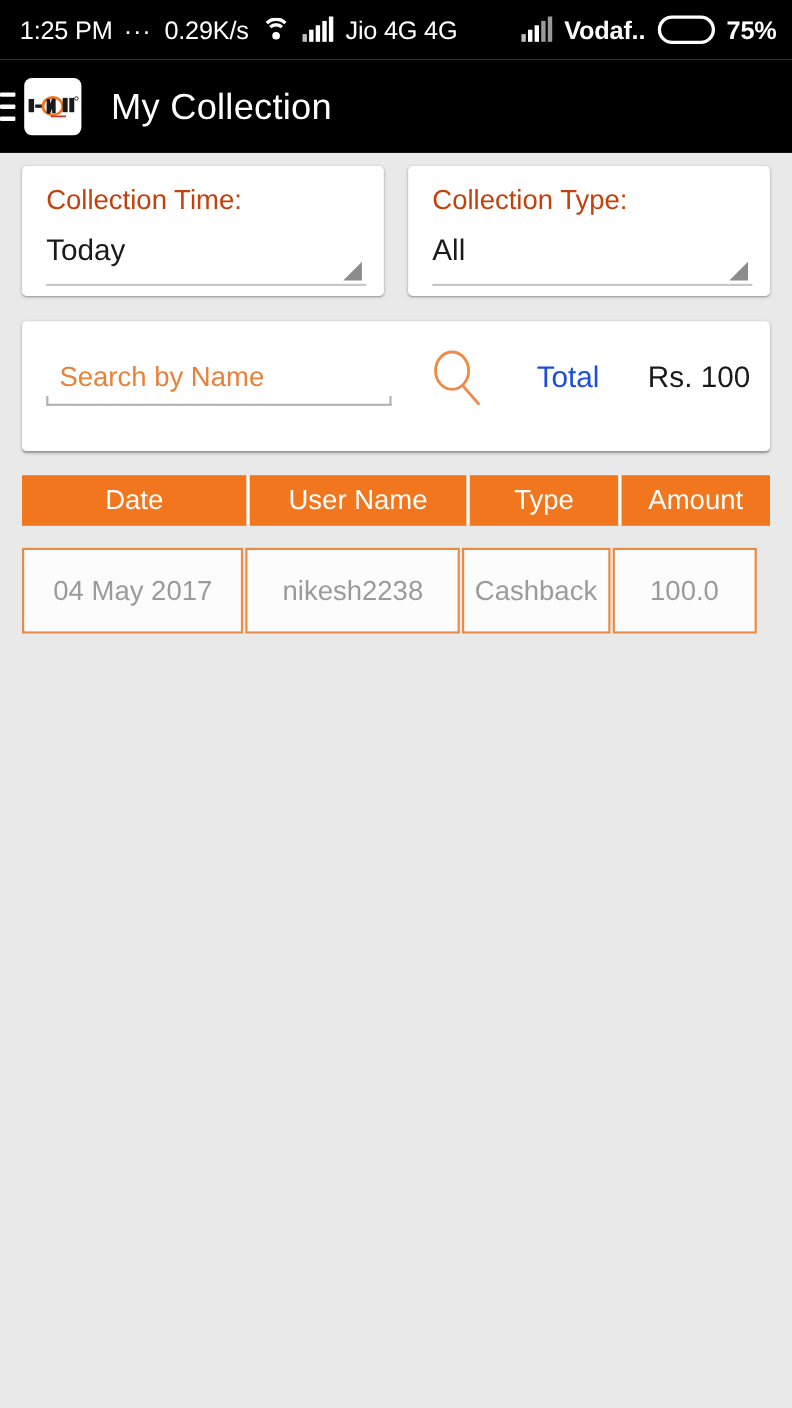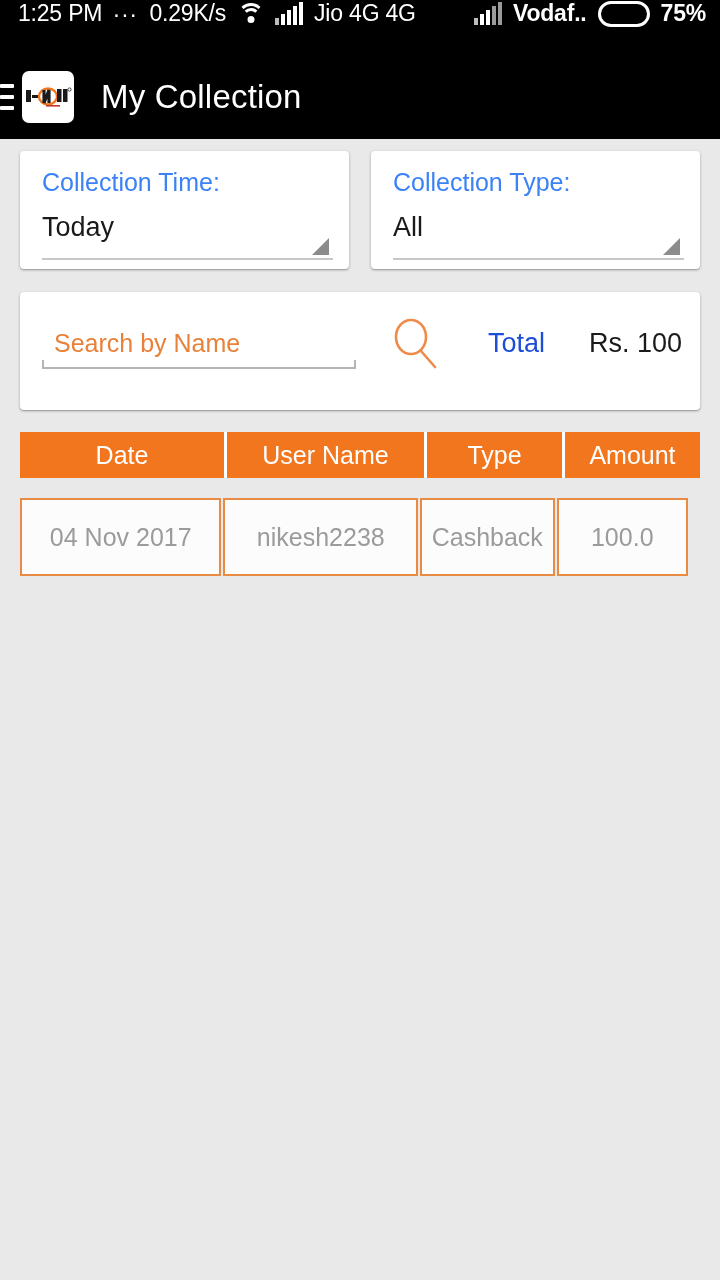--- a/index.html
+++ b/index.html
@@ -14,21 +14,21 @@
     overflow: hidden;
     position: relative;
   }
 
   
   .status-bar {
     height: 54px;
     background: #000000;
     color: #ffffff;
     display: flex;
-    align-items: flex-start;
+    align-items: center;
     padding: 0 14px 0 18px;
     box-sizing: border-box;
     font-size: 23px;
     letter-spacing: -0.2px;
   }
   .status-left {
     display: flex;
     align-items: center;
     gap: 11px;
     flex: 1;
@@ -176,21 +176,21 @@
     box-shadow: 0 1px 3px rgba(0,0,0,0.28), 0 1px 1px rgba(0,0,0,0.14);
   }
   .filter-card {
     flex: 1;
     height: 118px;
     padding: 16px 16px 0 22px;
     box-sizing: border-box;
     position: relative;
   }
   .filter-label {
-    color: #3b82f6;
+    color: #c2410c;
     font-size: 25px;
     line-height: 30px;
     white-space: nowrap;
   }
   .spinner {
     margin-top: 13px;
     position: relative;
     height: 48px;
     border-bottom: 2px solid #c8c8c8;
     display: flex;
@@ -412,21 +412,21 @@
   <div class="table">
 
     <div class="thead">
       <div class="th col-date">Date</div>
       <div class="th col-user">User Name</div>
       <div class="th col-type">Type</div>
       <div class="th col-amount">Amount</div>
     </div>
 
     <div class="trow">
-      <div class="td col-date">04 Nov 2017</div>
+      <div class="td col-date">04 May 2017</div>
       <div class="td col-user">nikesh2238</div>
       <div class="td col-type">Cashback</div>
       <div class="td col-amount">100.0</div>
     </div>
 
   </div>
 
 </div>
 
 </body></html>

